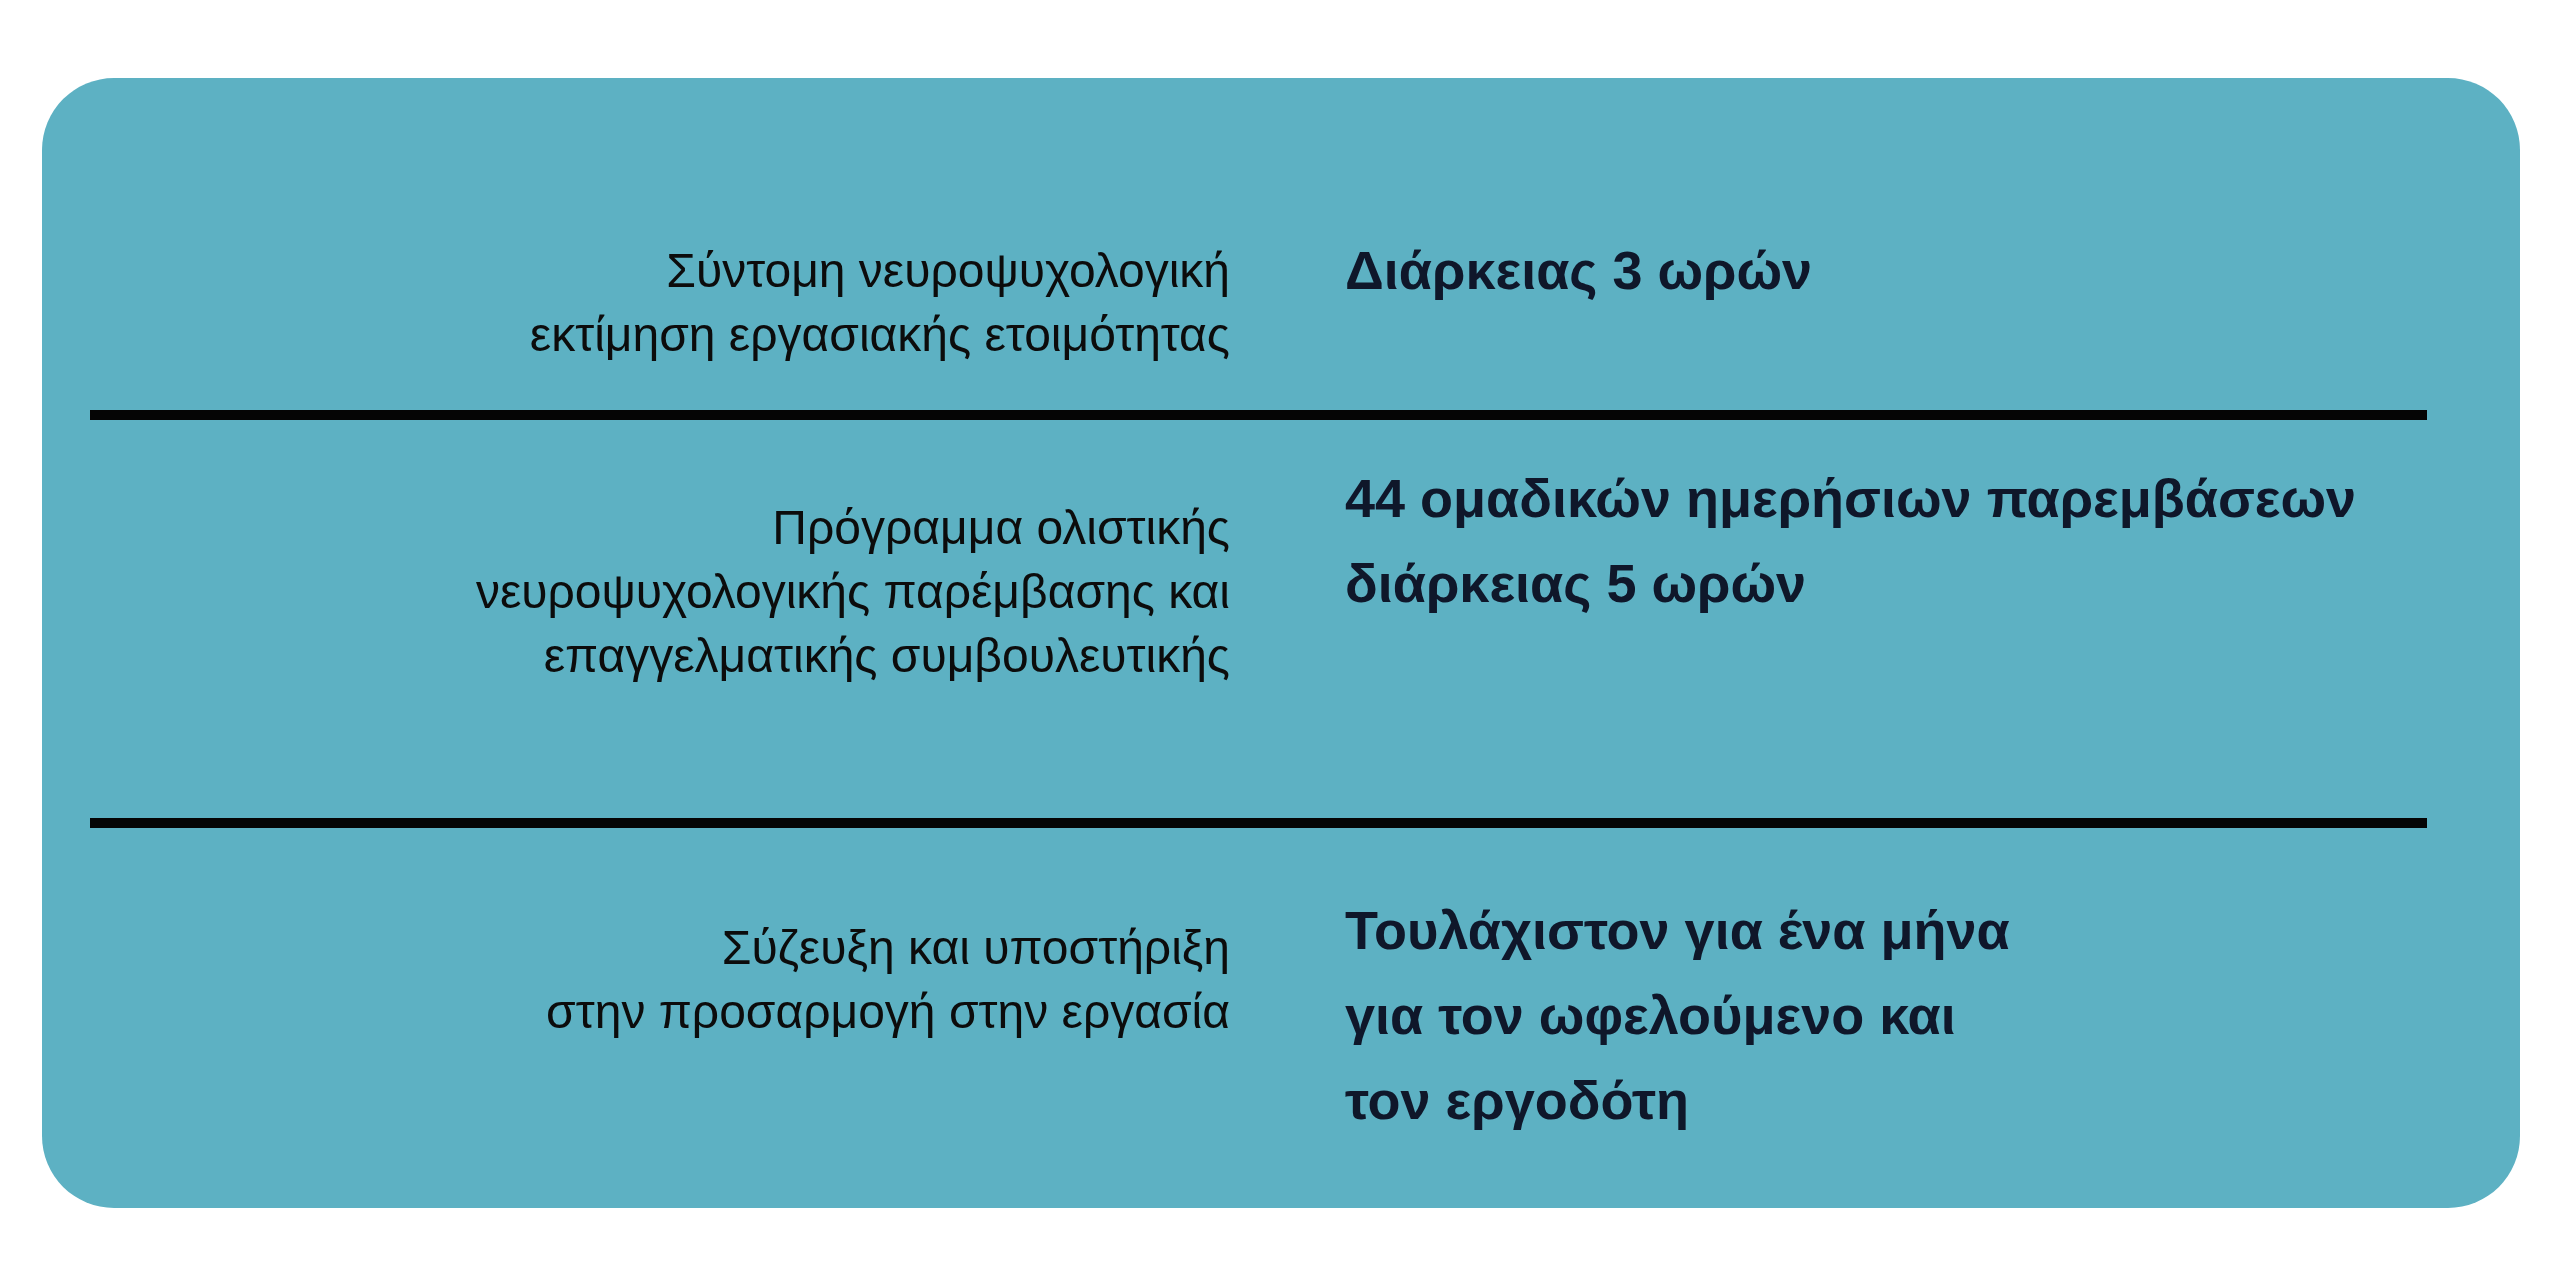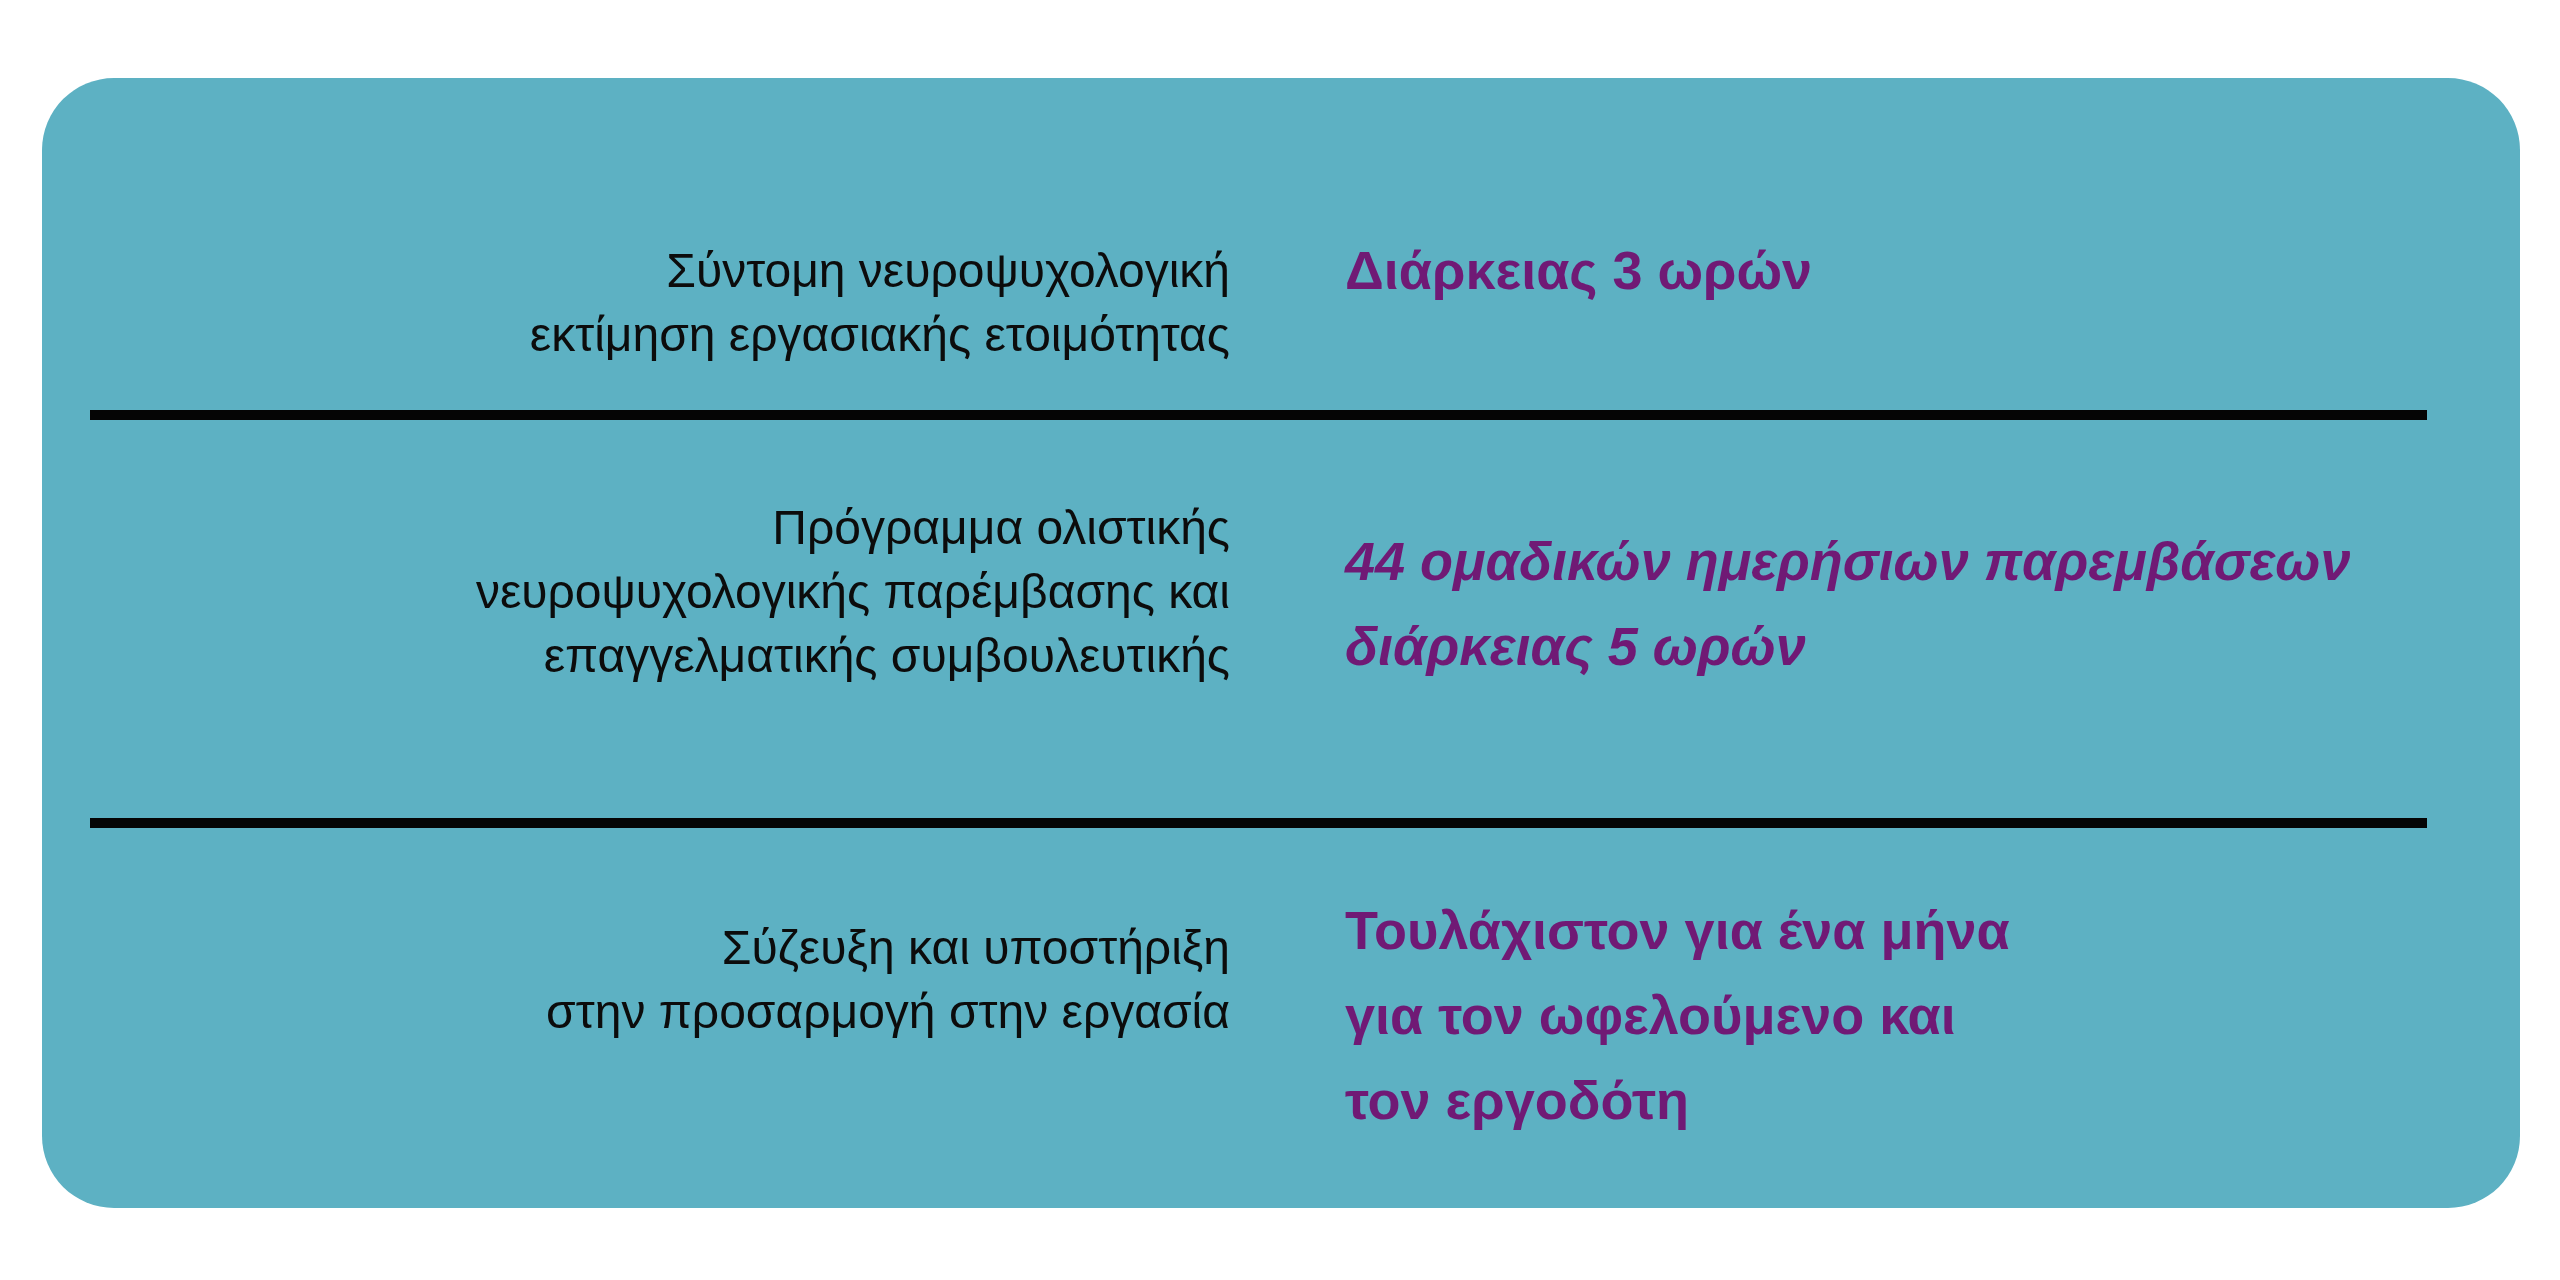--- a/index.html
+++ b/index.html
@@ -54,29 +54,29 @@
     font-weight: 400;
     color: #0c0c0c;
     white-space: pre-line;
   }
 
   .detail {
     text-align: left;
     font-size: 54px;
     line-height: 85px;
     font-weight: 700;
-    color: #701a75;
+    color: #0f172a;
     white-space: pre-line;
   }
 
   .row-1 .service { padding-top: 161px; }
   .row-1 .detail  { padding-top: 150px; }
 
   .row-2 .service { padding-top: 76px; }
-  .row-2 .detail  { padding-top: 99px; font-style: italic; }
+  .row-2 .detail  { padding-top: 36px; }
 
   .row-3 .service { padding-top: 60px; margin-top: 28px; }
   .row-3 .detail  { padding-top: 52px; margin-top: 8px; }
 </style>
 </head>
 <body>
 
 <div class="stage">
   <div class="card">
 

